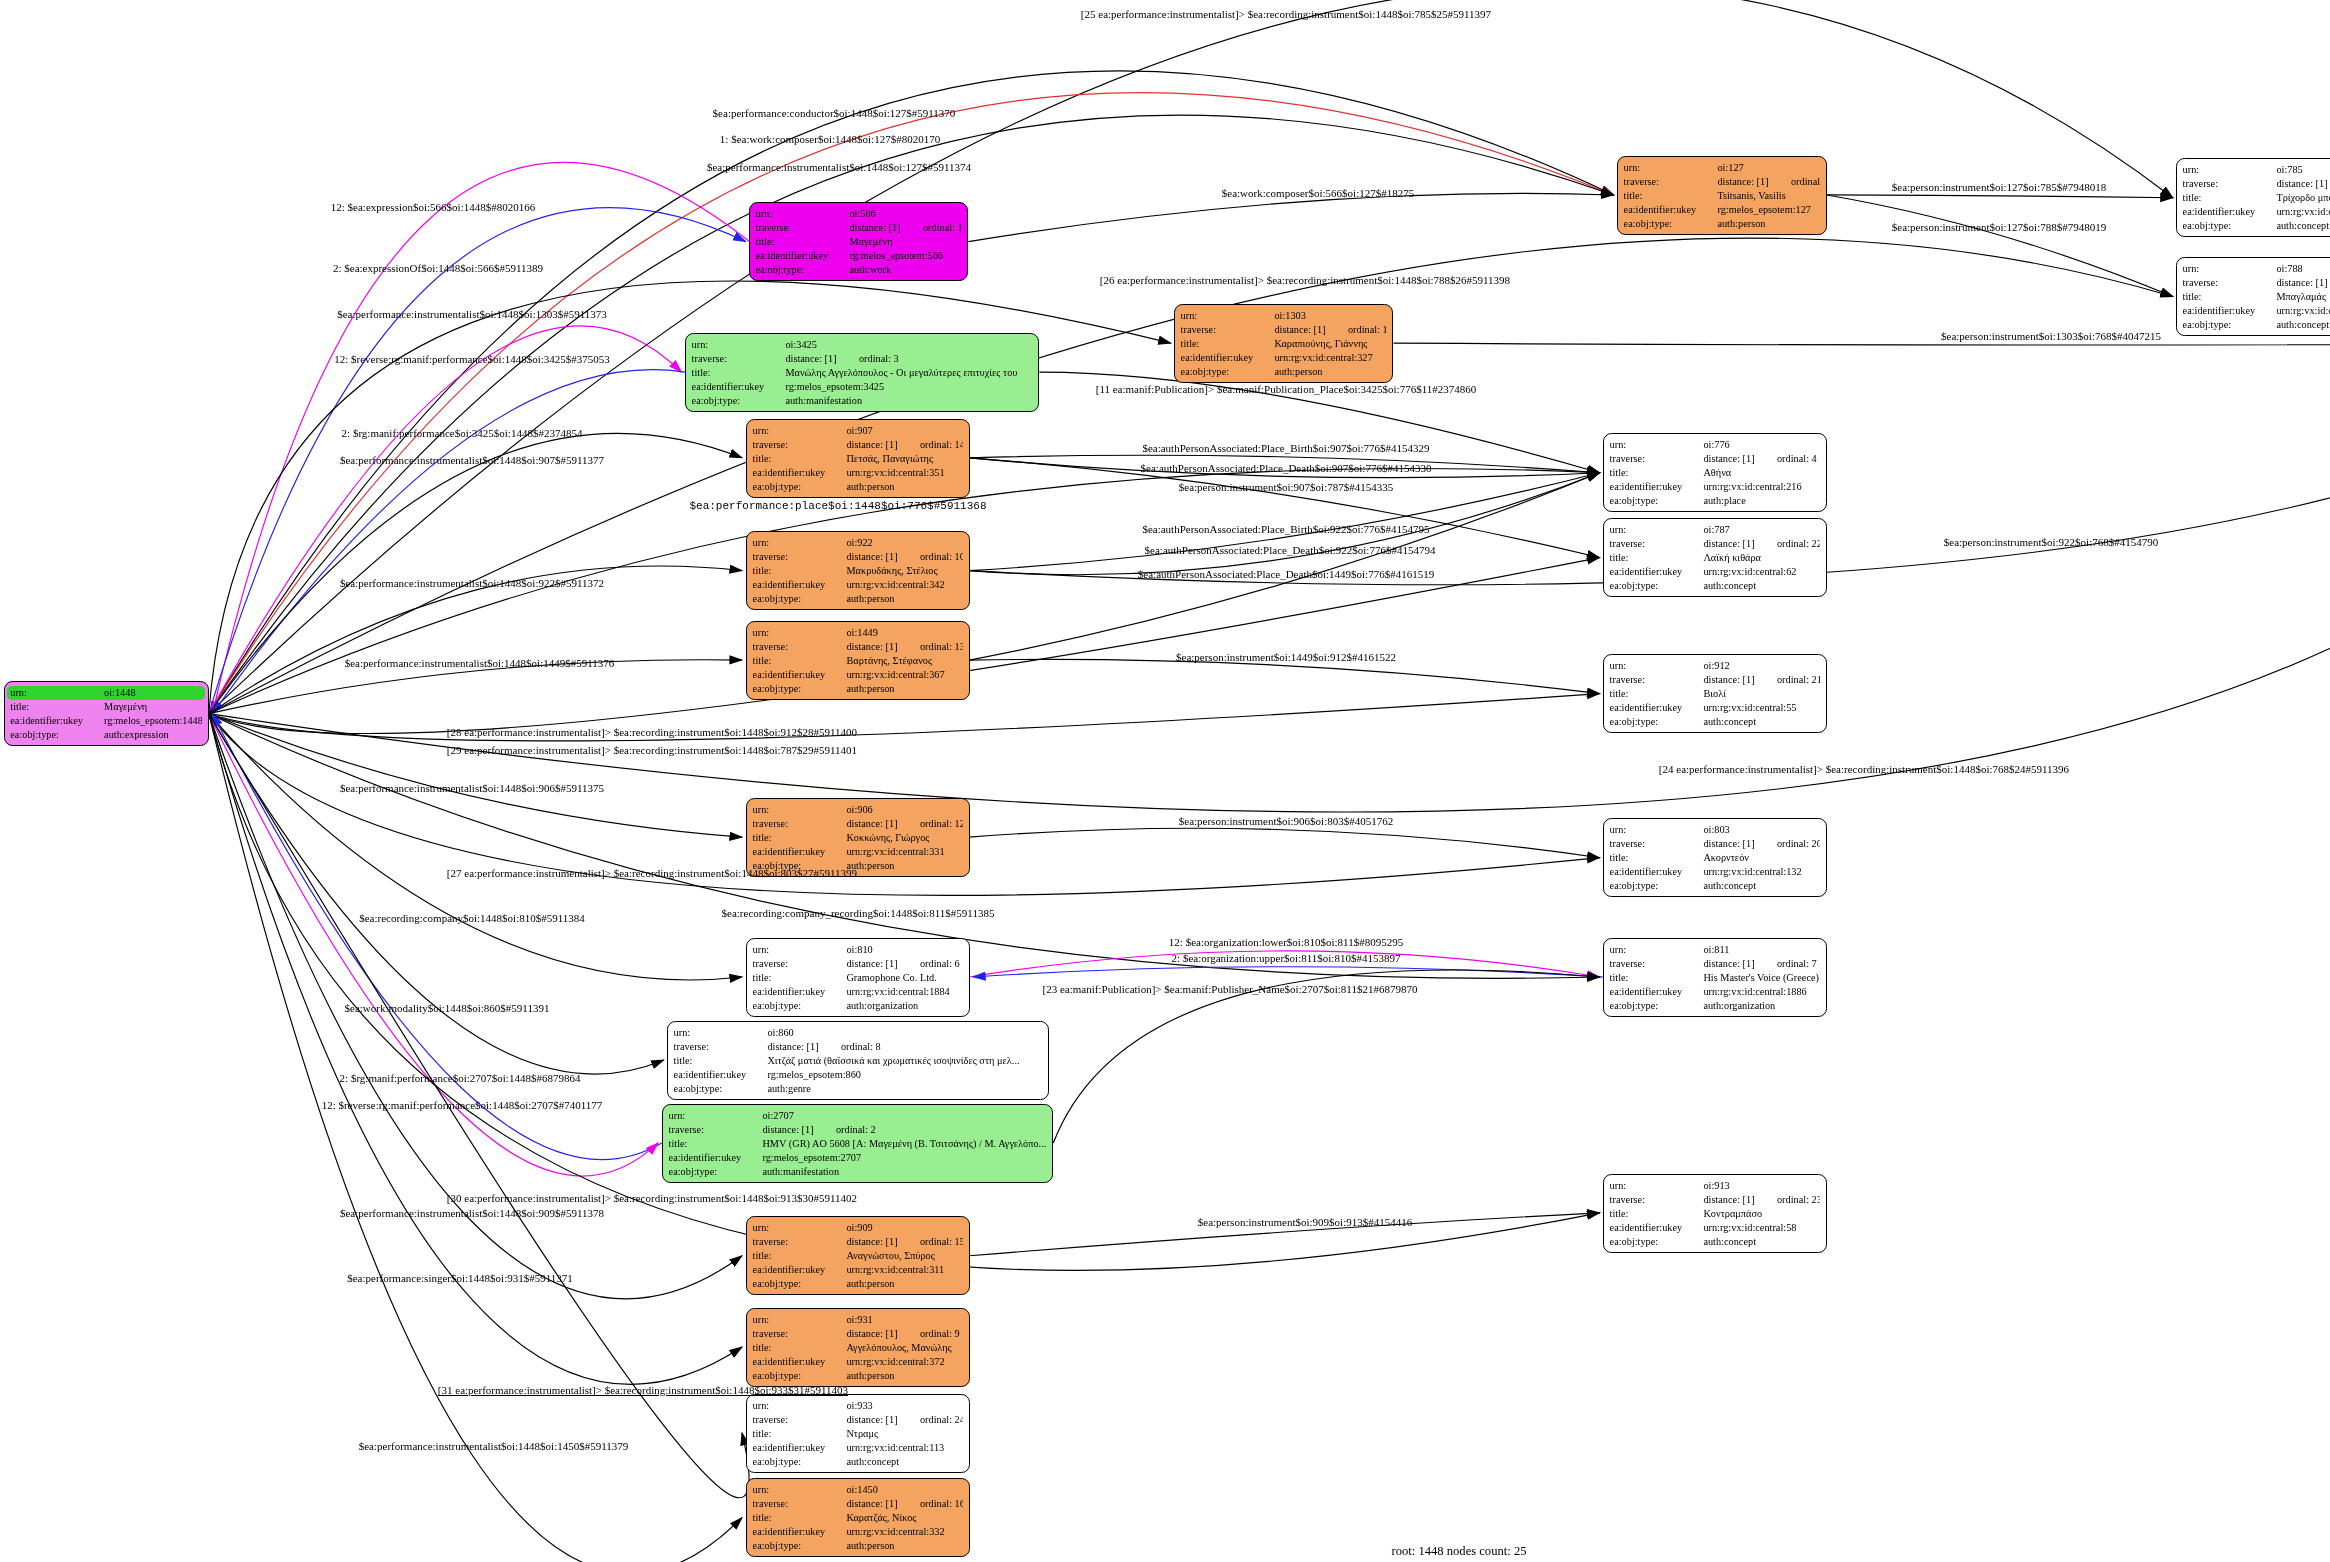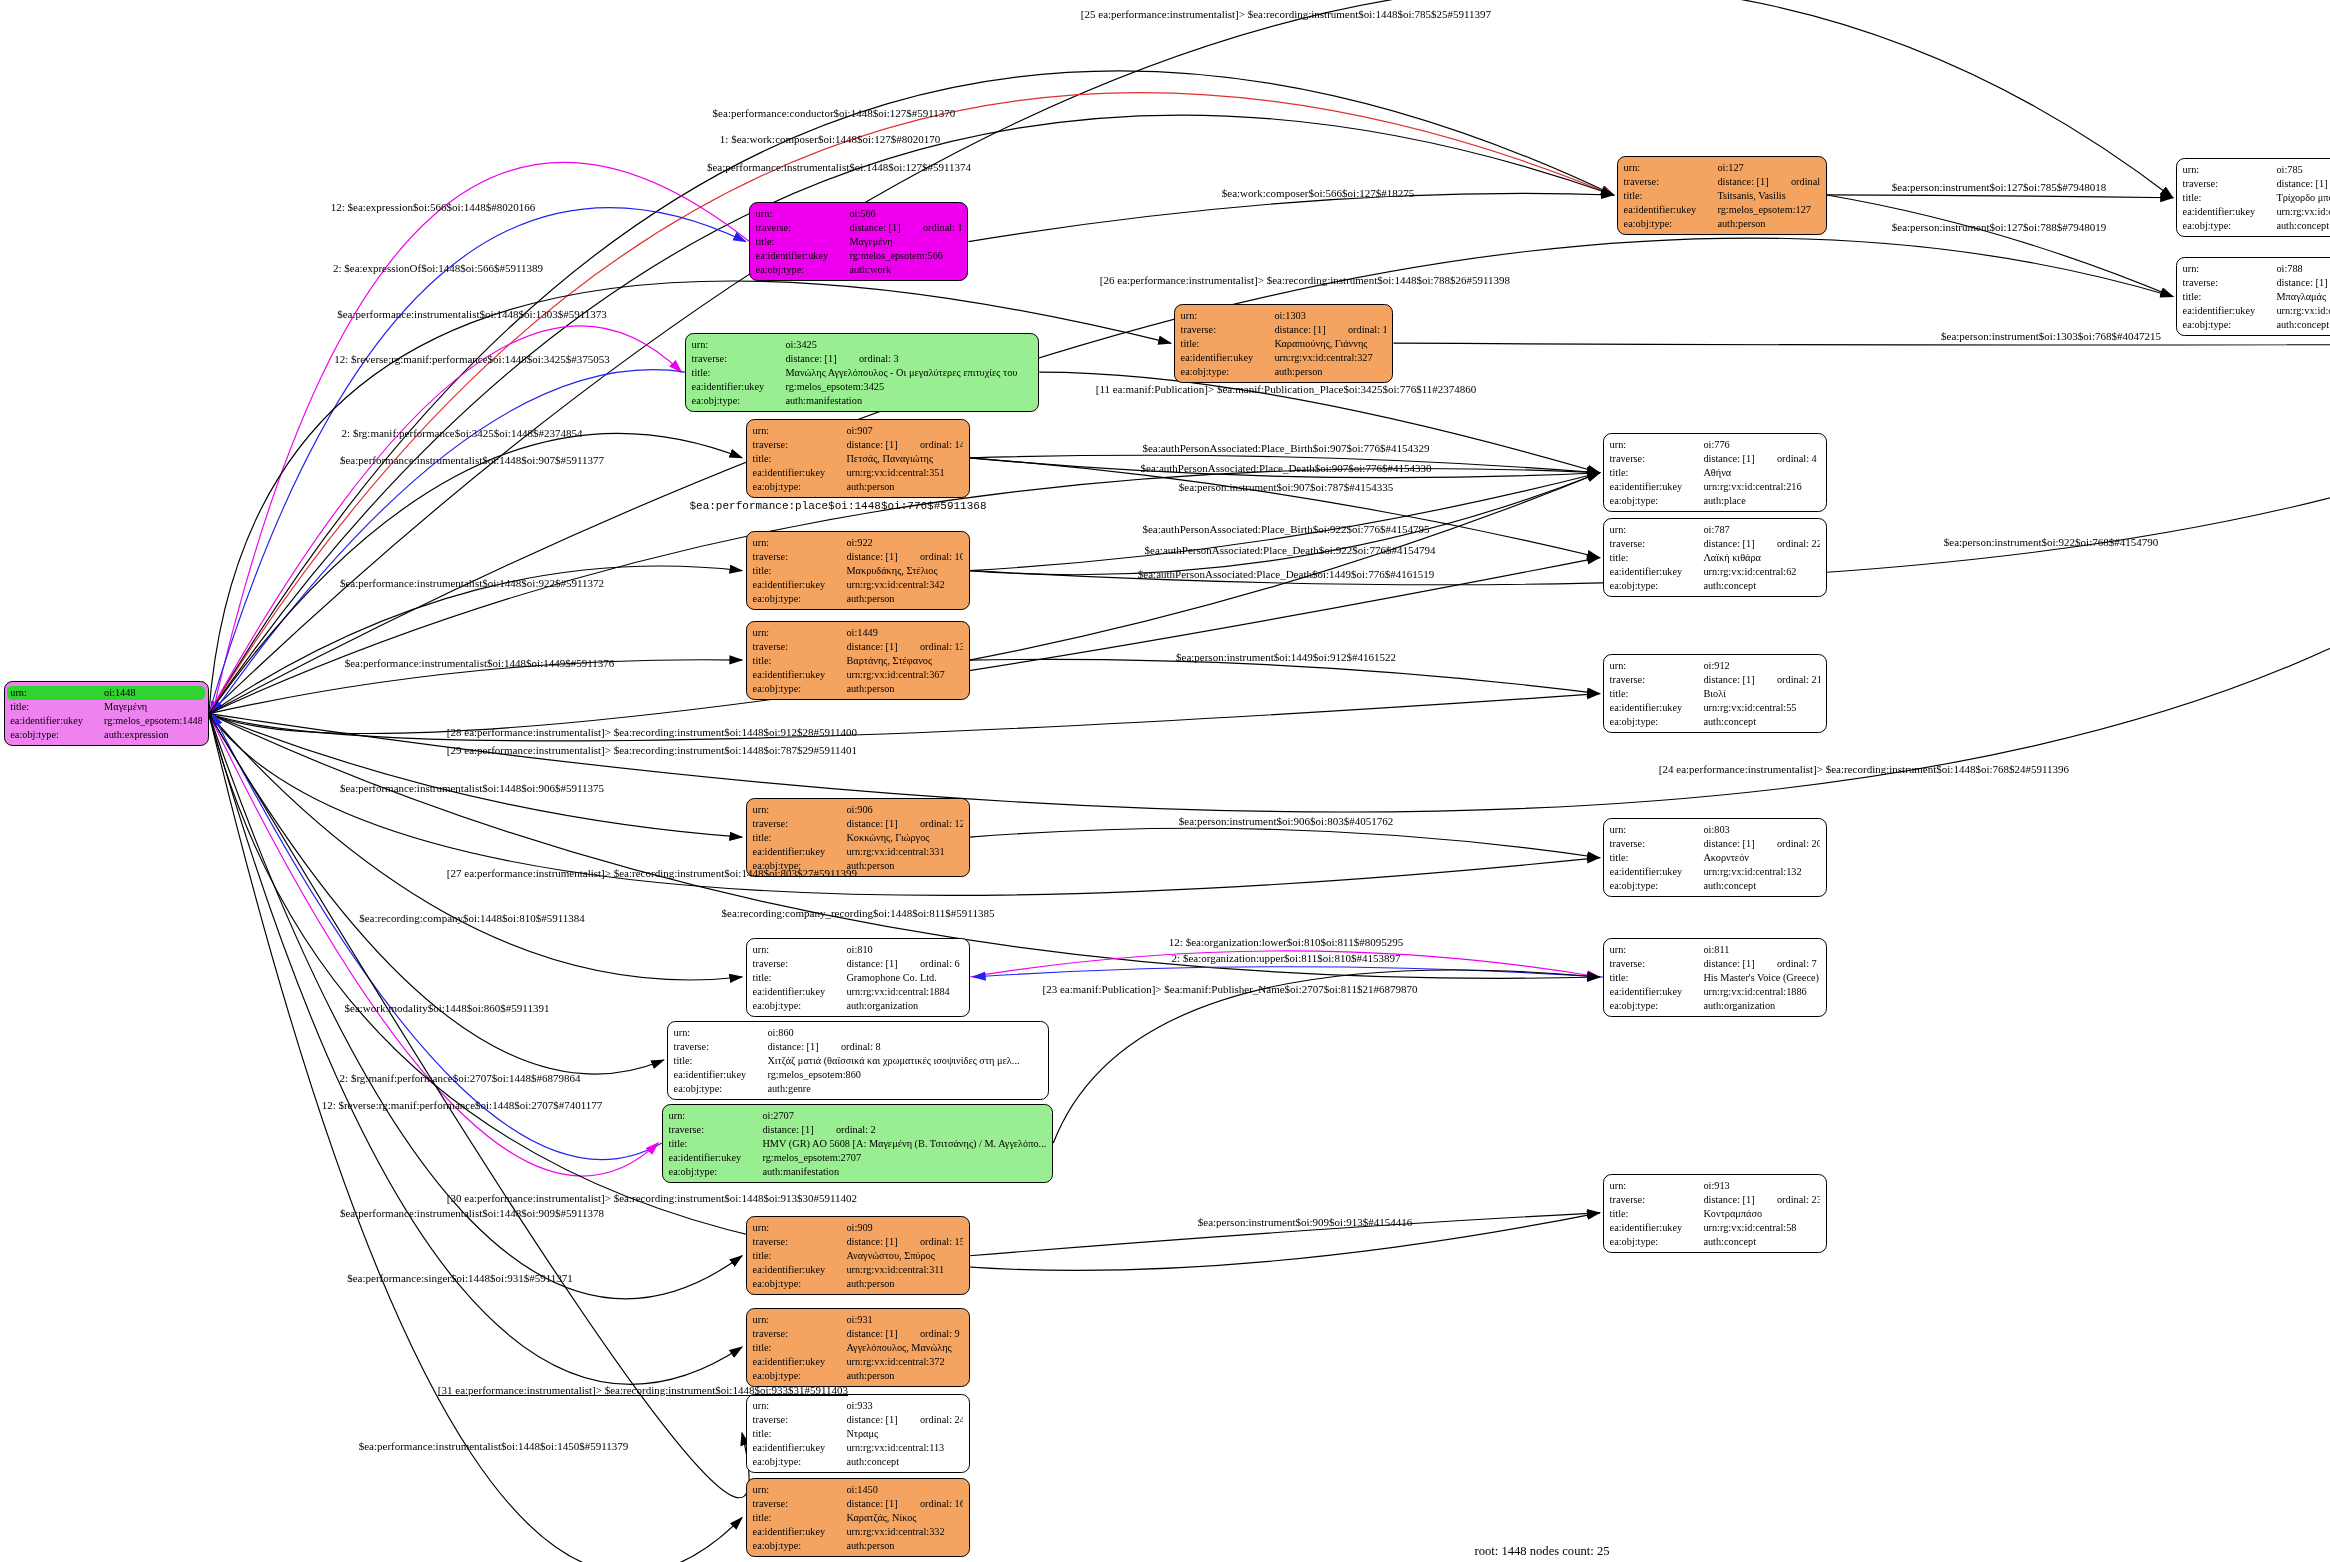--- a/index.html
+++ b/index.html
@@ -21,21 +21,21 @@
   }
   .nlab { overflow: hidden; }
   .nval { overflow: hidden; }
   .trav { display: flex; gap: 22.4px; }
   .root-node .r-urn { border-radius: 4.7px; padding: 0 2.8px; margin: 0 -2.8px; }
   .edge-label {
     position: absolute; transform: translate(-50%, -50%);
     font-size: 11px; white-space: nowrap; z-index: 3;
   }
   .caption {
-    position: absolute; left: 1542px; top: 1544px; transform: translate(-50%, 0);
+    position: absolute; left: 1459px; top: 1544px; transform: translate(-50%, 0);
     font-size: 12.6px; z-index: 3;
   }
 </style>
 </head>
 <body>
 
 <div class="canvas">
   <svg id="edge-svg" width="2891" height="1563" viewBox="0 0 6203 3353">
       <defs>
         <marker id="arrow-black" markerUnits="userSpaceOnUse" markerWidth="32" markerHeight="22" refX="27" refY="10" orient="auto">

